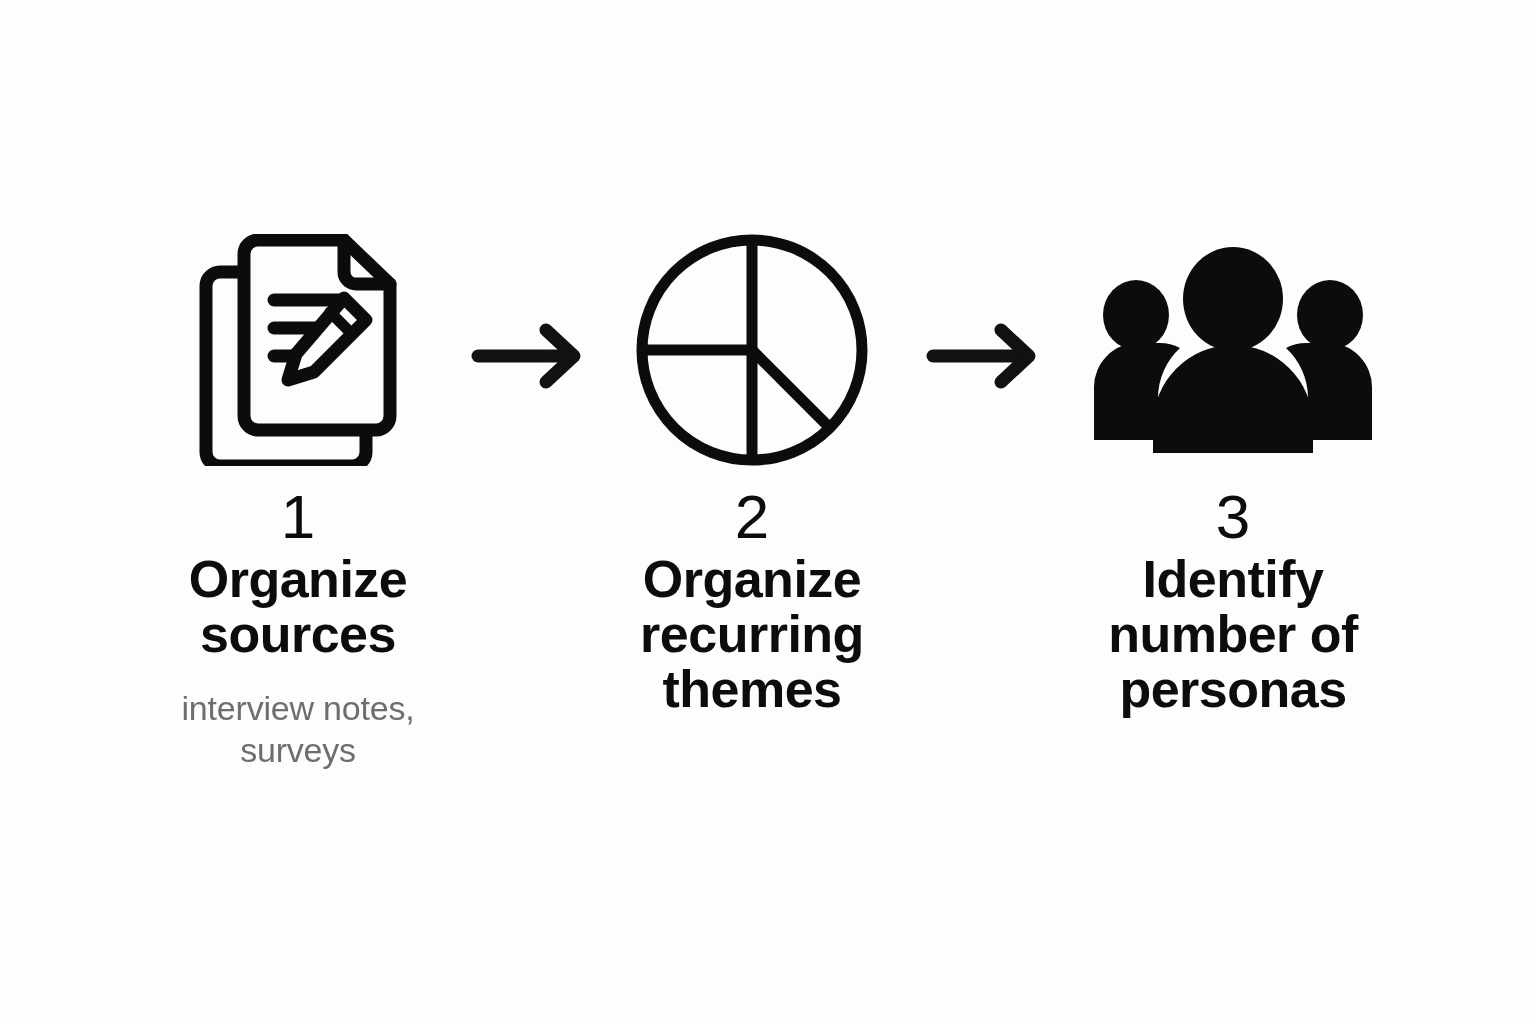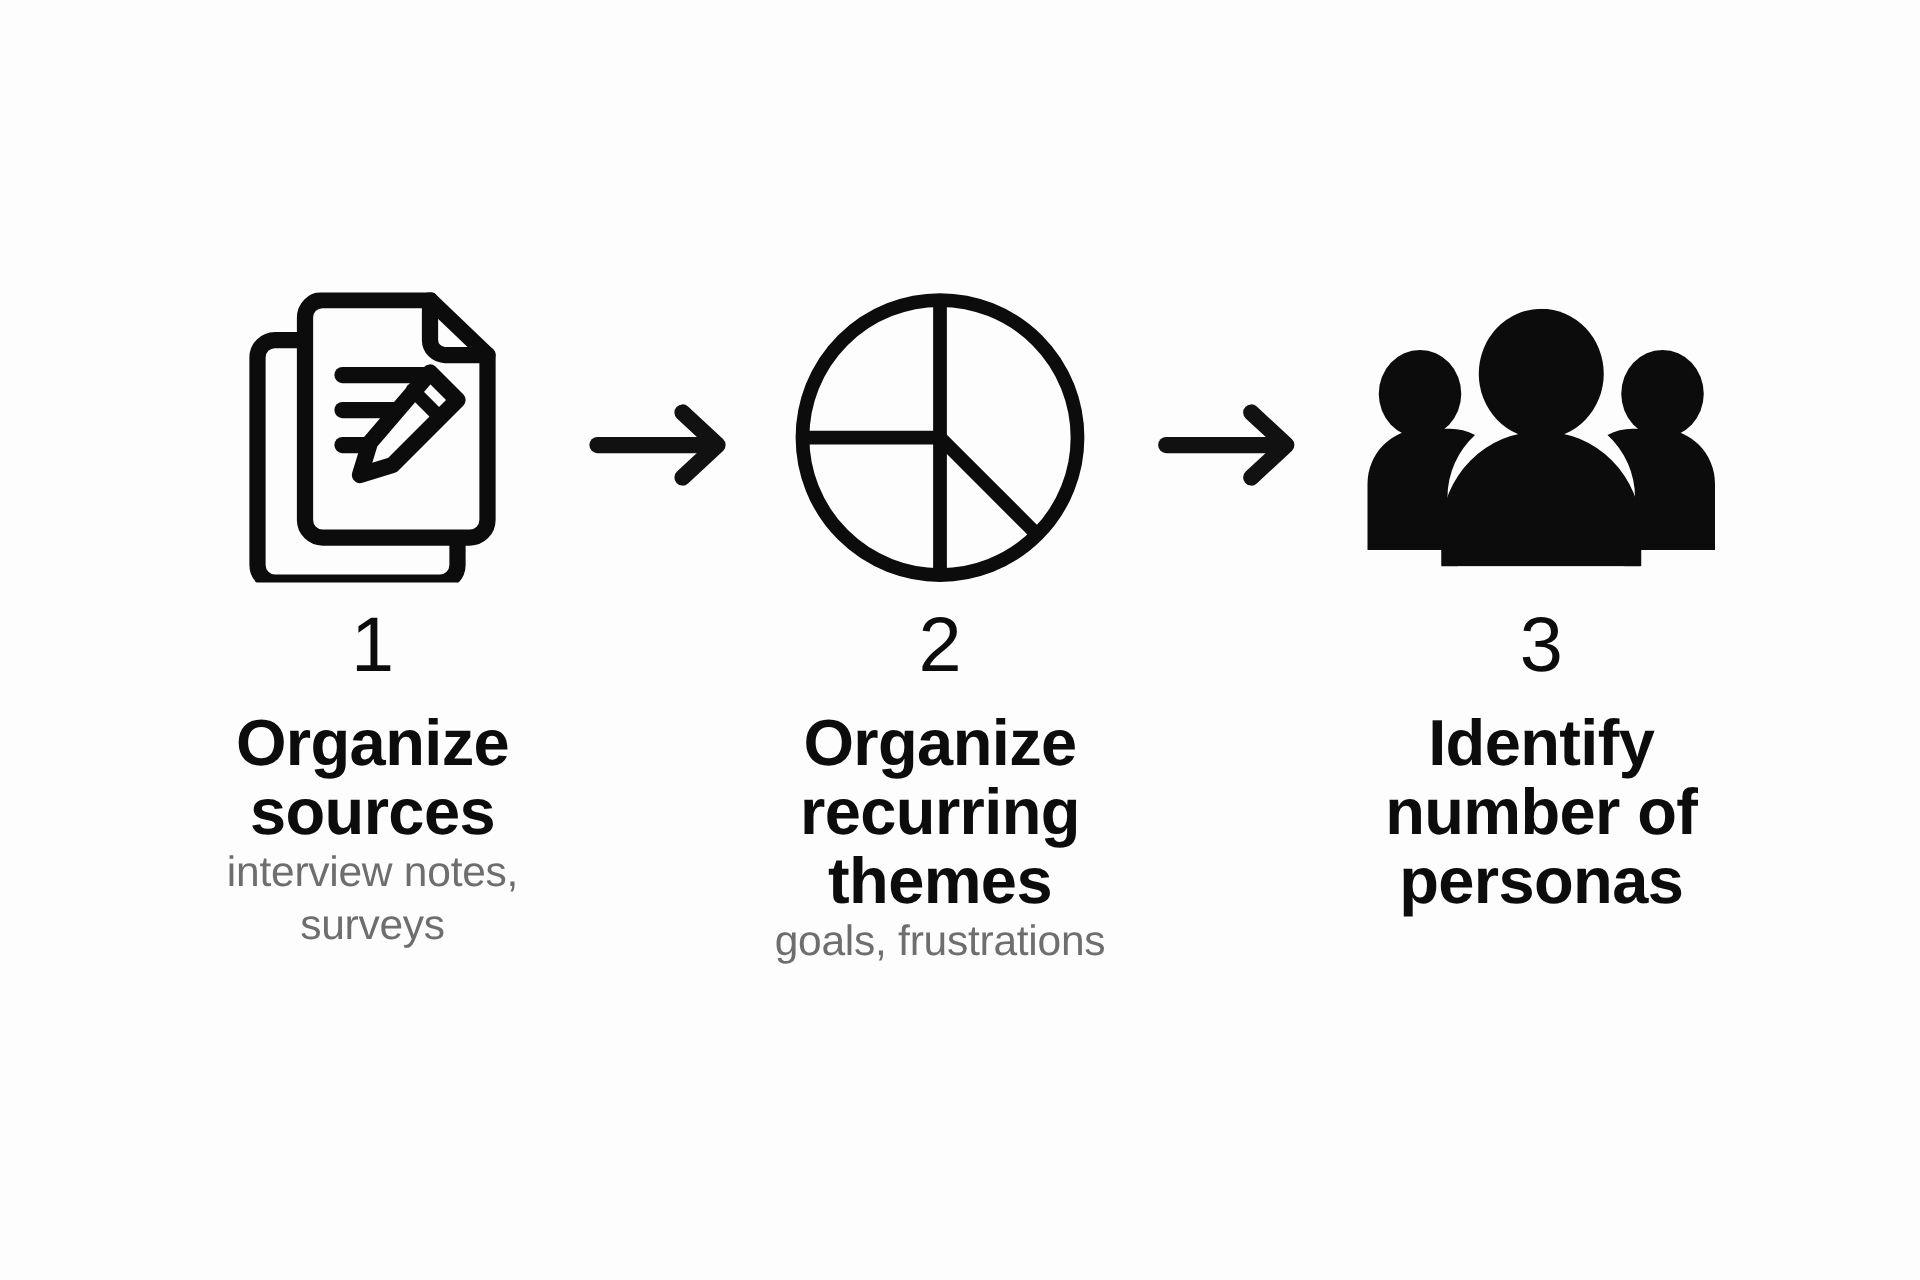--- a/index.html
+++ b/index.html
@@ -48,32 +48,32 @@
     letter-spacing: 0px;
     margin-top: 16px;
   }
 
   .step-title {
     font-size: 52px;
     font-weight: 700;
     color: #0c0c0c;
     line-height: 1.06;
     text-align: center;
-    margin-top: 20px;
+    margin-top: 4px;
     letter-spacing: -0.5px;
     max-width: 330px;
   }
 
   .step-subtitle {
     font-size: 34px;
     font-weight: 400;
     color: #6e6e6e;
     line-height: 1.22;
     text-align: center;
-    margin-top: 0;
+    margin-top: 26px;
     letter-spacing: -0.2px;
     max-width: 330px;
   }
   .step-subtitle:empty { display: none; }
 
   
   .arrow {
     position: absolute;
     top: 318px;
     width: 120px;
@@ -129,21 +129,20 @@
 
         <line x1="118" y1="118" x2="118" y2="228" stroke="#0c0c0c" stroke-width="11"></line>
 
         <line x1="8" y1="118" x2="118" y2="118" stroke="#0c0c0c" stroke-width="11"></line>
 
         <line x1="118" y1="118" x2="196" y2="196" stroke="#0c0c0c" stroke-width="11"></line>
       </svg>
     </div>
     <div class="step-number">2</div>
     <div class="step-title">Organize recurring themes</div>
-    <div class="step-subtitle">goals, frustrations</div>
   </div>
 
   <div class="arrow arrow-2">
     <svg width="120" height="76" viewBox="0 0 120 76">
       <line x1="8" y1="38" x2="98" y2="38" stroke="#111111" stroke-width="13" stroke-linecap="round"></line>
       <polyline points="76,12 104,38 76,64" fill="none" stroke="#111111" stroke-width="13" stroke-linecap="round" stroke-linejoin="round"></polyline>
     </svg>
   </div>
 
   <div class="step step-3">

